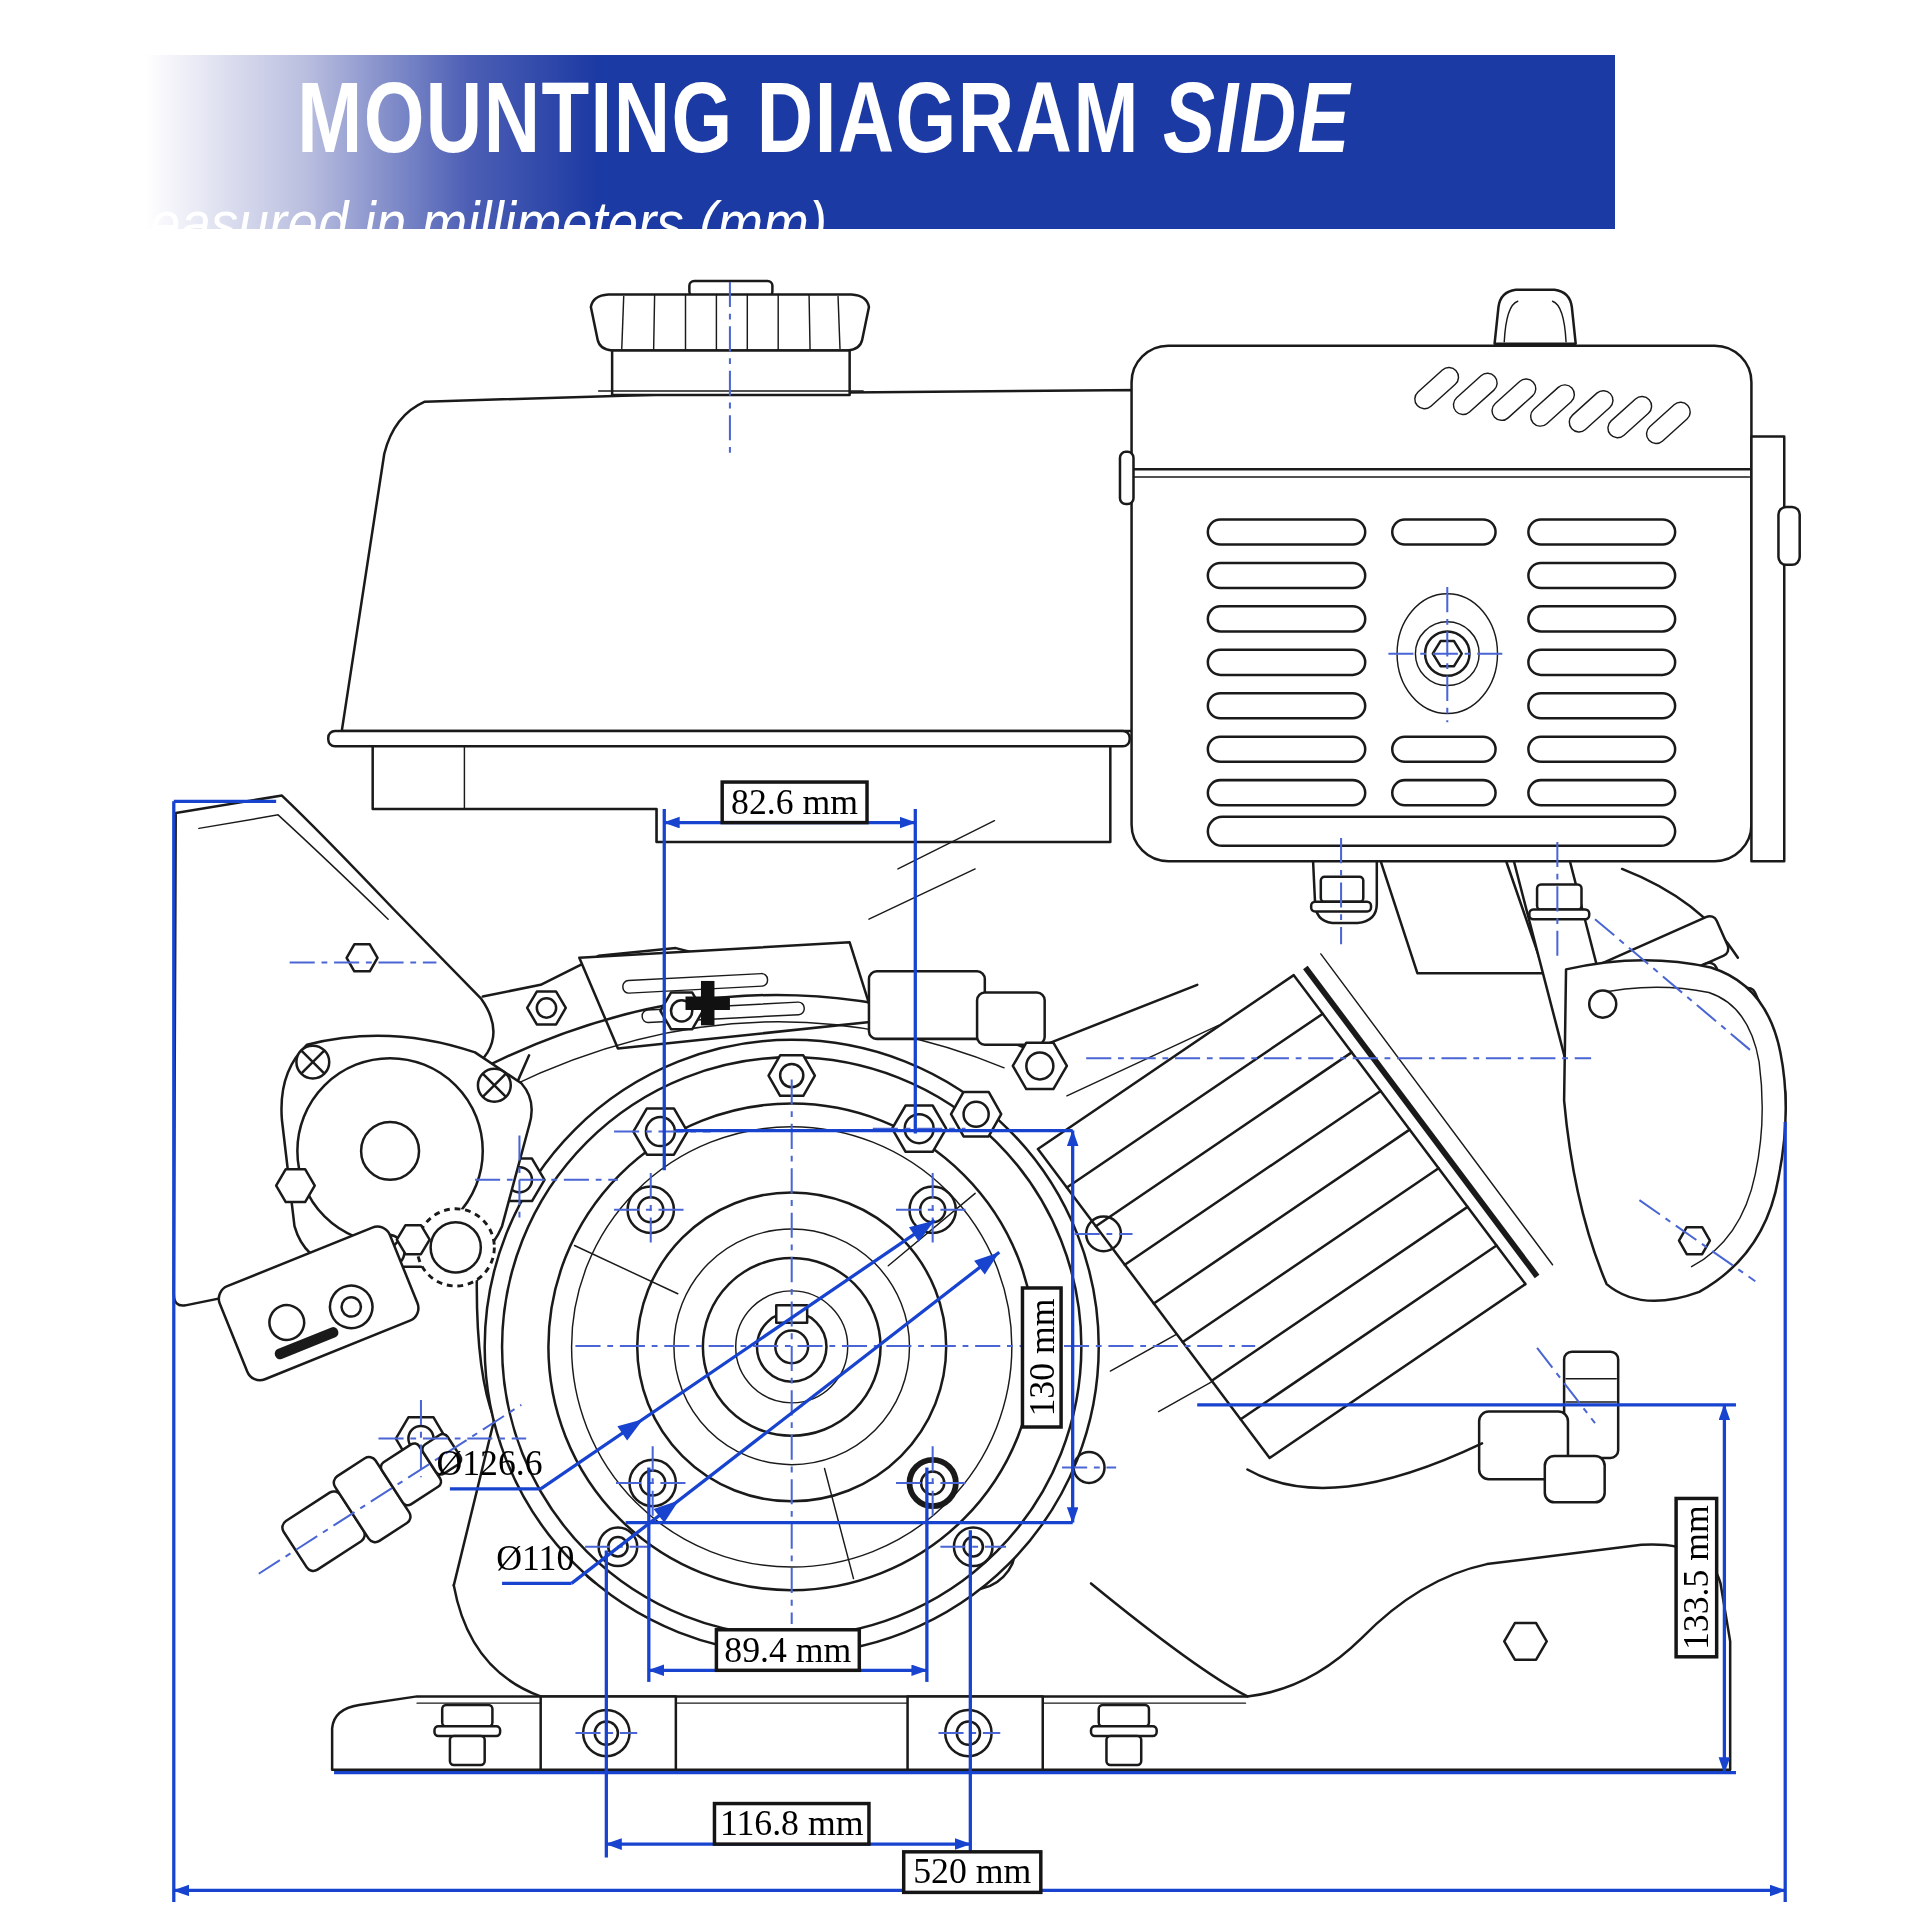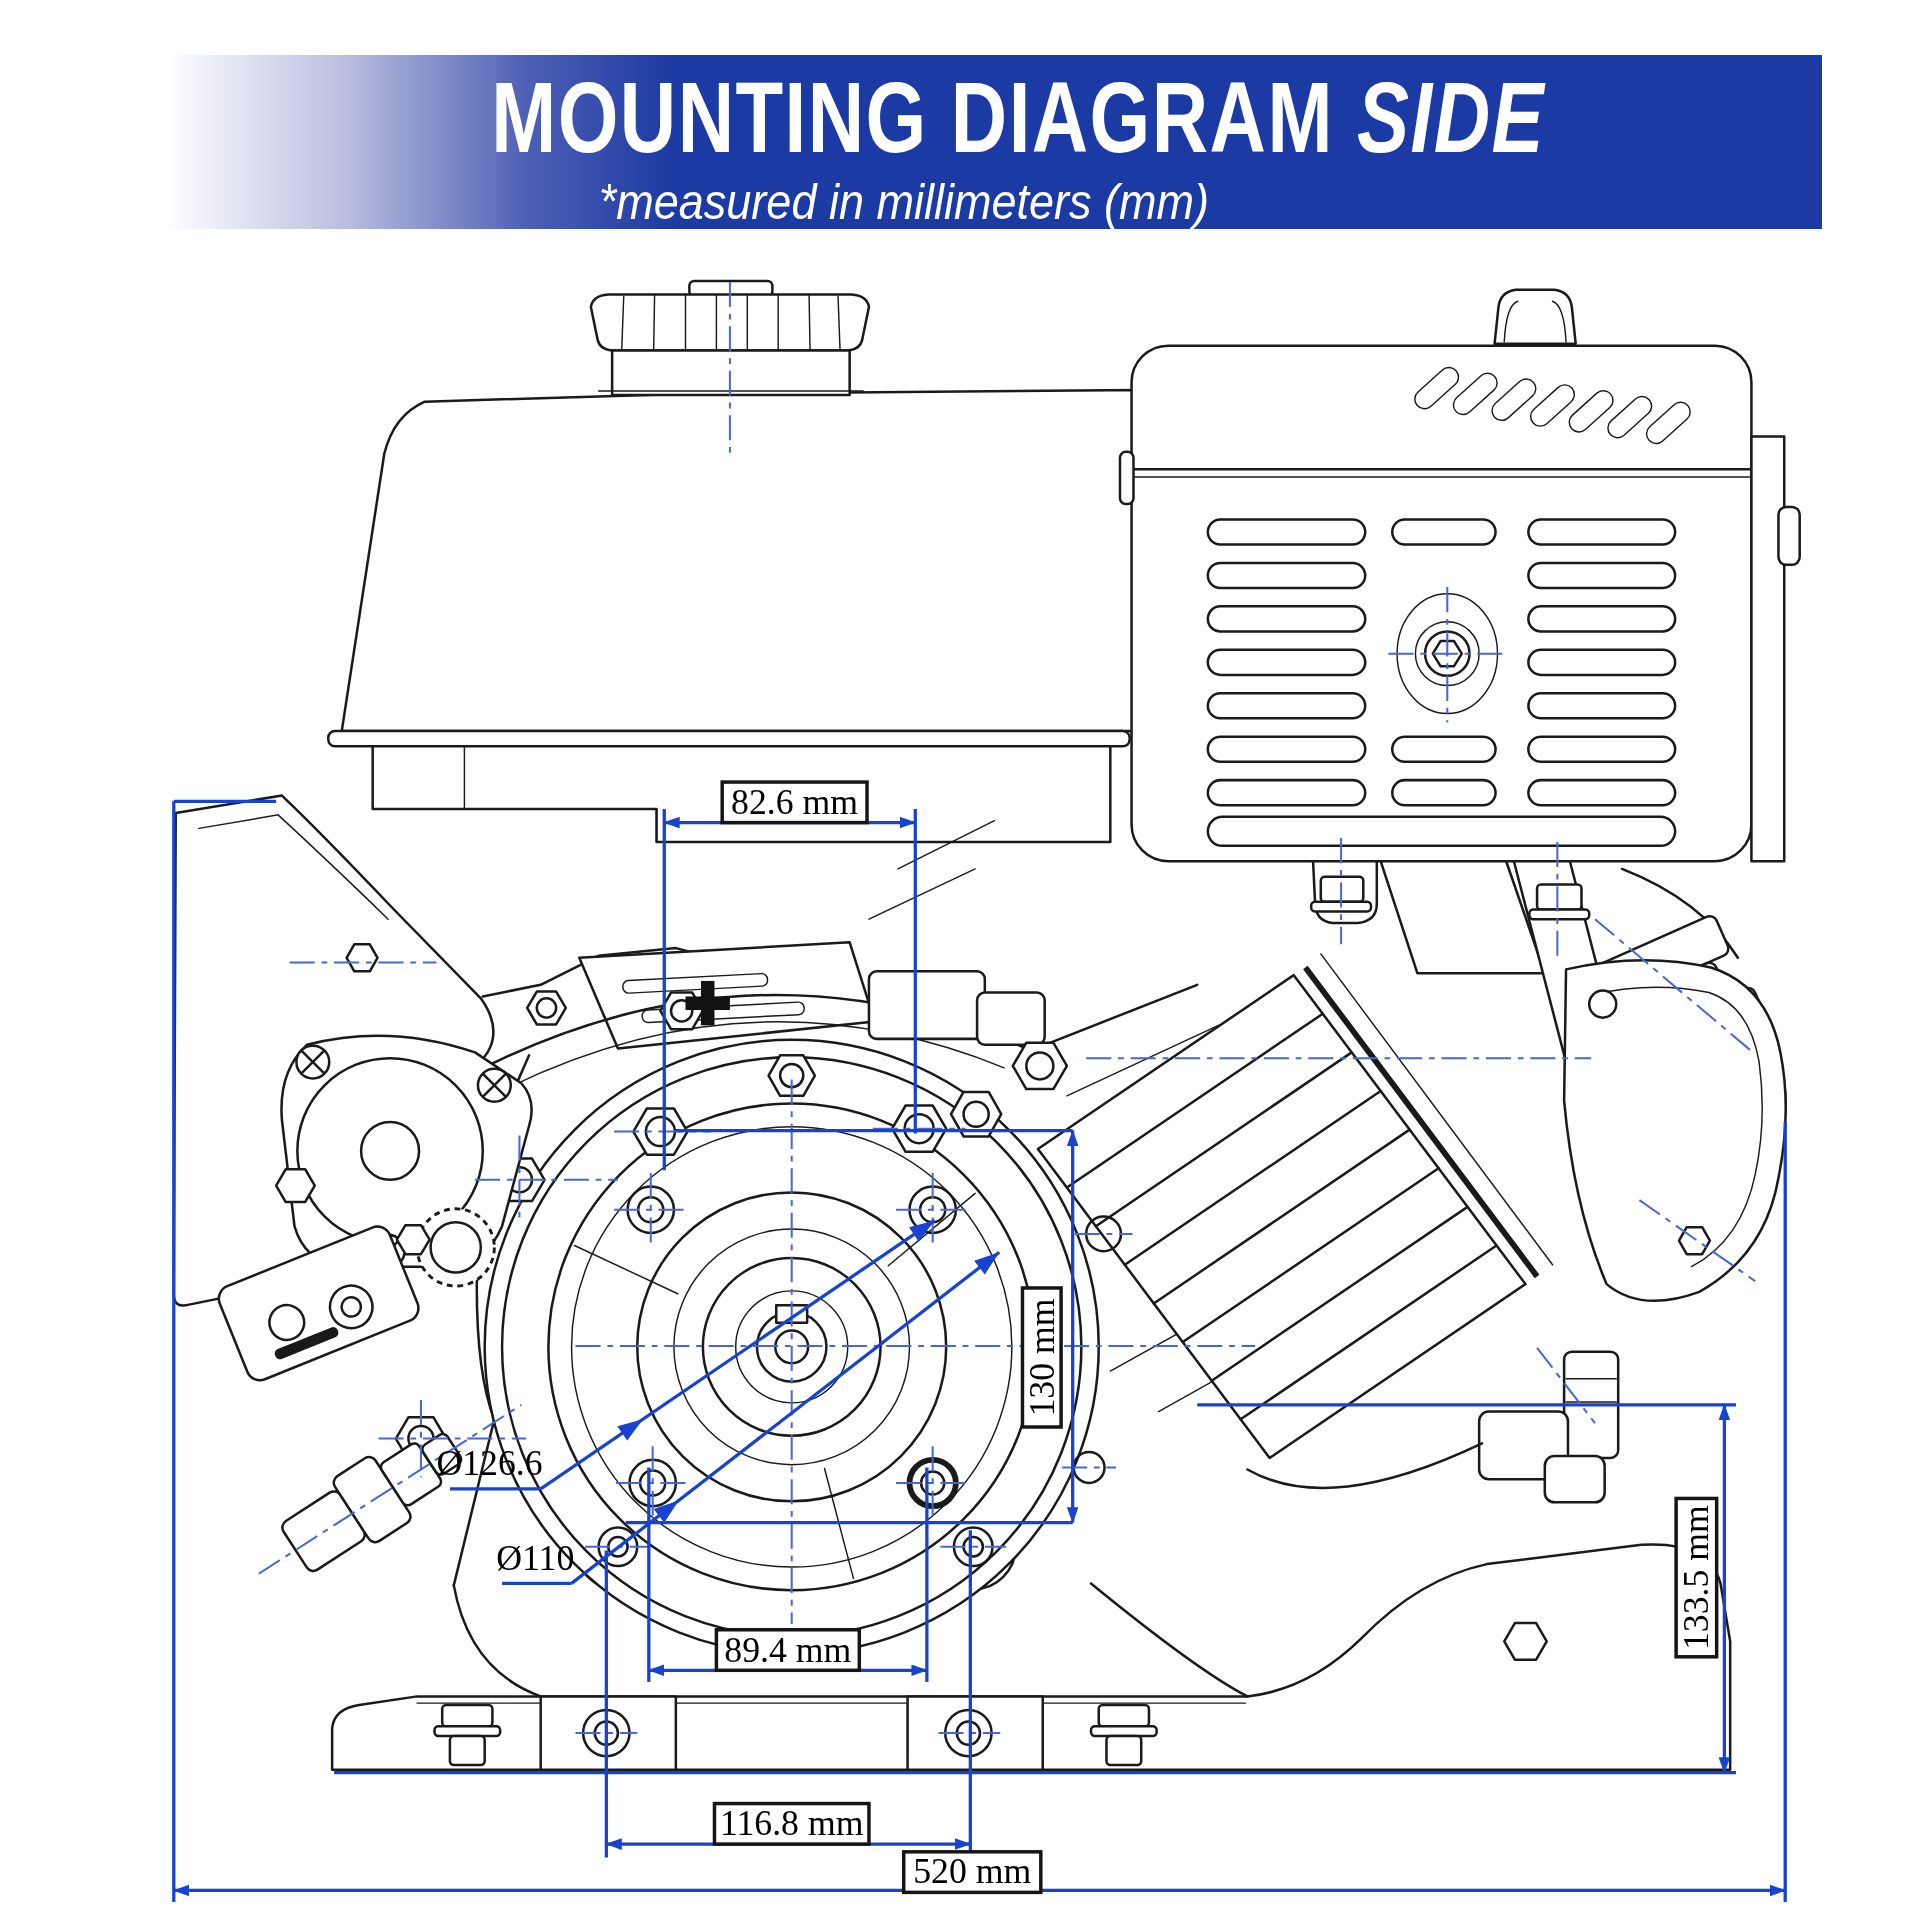--- a/index.html
+++ b/index.html
@@ -1,23 +1,23 @@
 <!DOCTYPE html>
 <html style="--banner-blue: #1c3aa3; --annotation-blue: #1743cf; --centerline-blue: #4a66d4; --line-black: #1a1a1a;"><head>
 <meta charset="utf-8">
 <style>
   html,body{margin:0;padding:0;background:#ffffff;}
   body{width:1931px;height:1931px;position:relative;font-family:"Liberation Sans",sans-serif;overflow:hidden;}
-  .banner{position:absolute;left:0;top:55px;width:1822px;height:174px;box-sizing:border-box;
+  .banner{position:absolute;left:0;top:55px;width:1615px;height:174px;box-sizing:border-box;
           background:linear-gradient(90deg,#ffffff 0%,#ffffff 9%,#b9bedf 19%,#4d5fb5 29%,var(--banner-blue,#1c3aa3) 37%,var(--banner-blue,#1c3aa3) 100%);
-          color:#fff;text-align:center;padding-right:83px;}
+          color:#fff;text-align:left;padding-right:83px;}
   .title-row{margin-top:11.6px;font-size:100px;font-weight:bold;line-height:1.0;white-space:nowrap;}
   .cond{display:inline-block;transform:scaleX(.78);transform-origin:100% 50%;letter-spacing:1.9px;}
   .em{font-style:italic;}
-  .subtitle{font-size:50px;font-style:italic;margin-top:6px;white-space:nowrap;}
+  .subtitle{font-size:61px;font-style:italic;margin-top:21px;white-space:nowrap;}
   .cond2{display:inline-block;transform:scaleX(.9);transform-origin:100% 50%;}
   svg{position:absolute;left:0;top:0;}
   .o {stroke:var(--line-black,#1a1a1a);stroke-width:2.6;fill:none;stroke-linecap:round;stroke-linejoin:round;}
   .ow{stroke:var(--line-black,#1a1a1a);stroke-width:2.6;fill:#ffffff;stroke-linejoin:round;}
   .ot{stroke:var(--line-black,#1a1a1a);stroke-width:1.5;fill:none;stroke-linecap:round;}
   .ob{stroke:var(--line-black,#1a1a1a);stroke-width:6;fill:none;}
   .bl{stroke:var(--annotation-blue,#1743cf);stroke-width:3.4;fill:none;}
   .cl{stroke:var(--centerline-blue,#4a66d4);stroke-width:2.1;fill:none;stroke-dasharray:26 7 6 7;}
   .box{fill:#ffffff;stroke:#151515;stroke-width:3.6;}
   .lbl{font-family:"Liberation Serif",serif;font-size:37px;fill:#000;}

